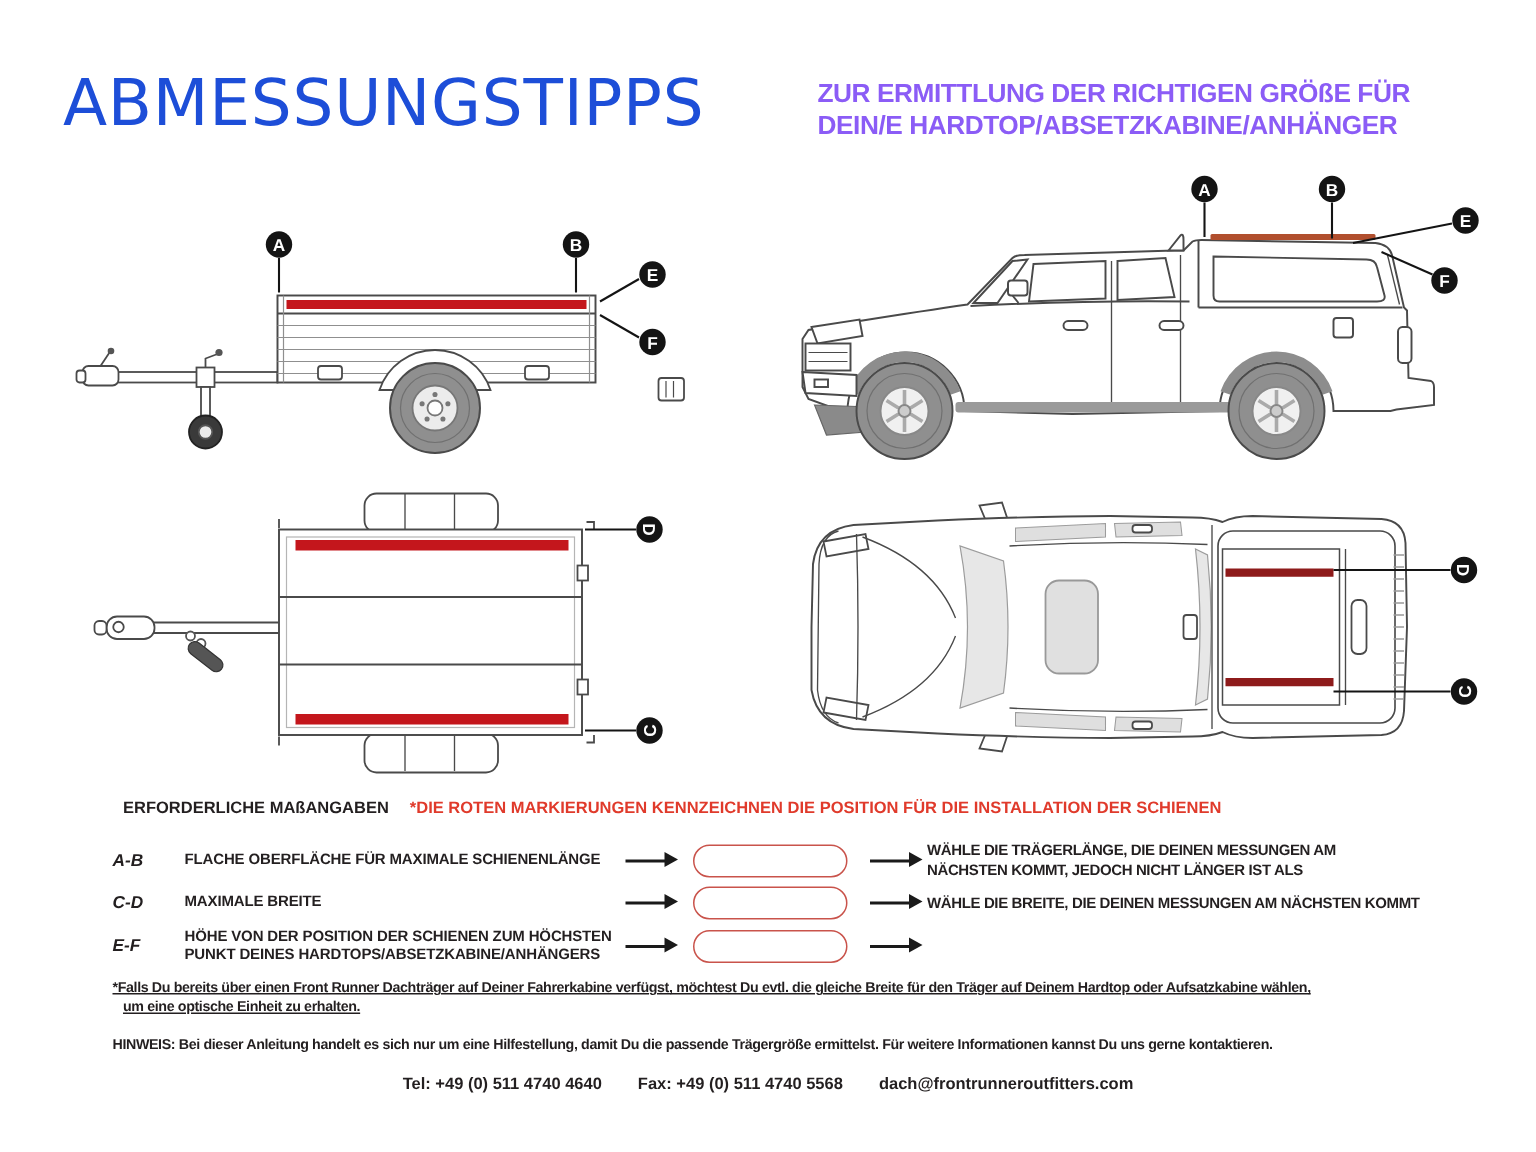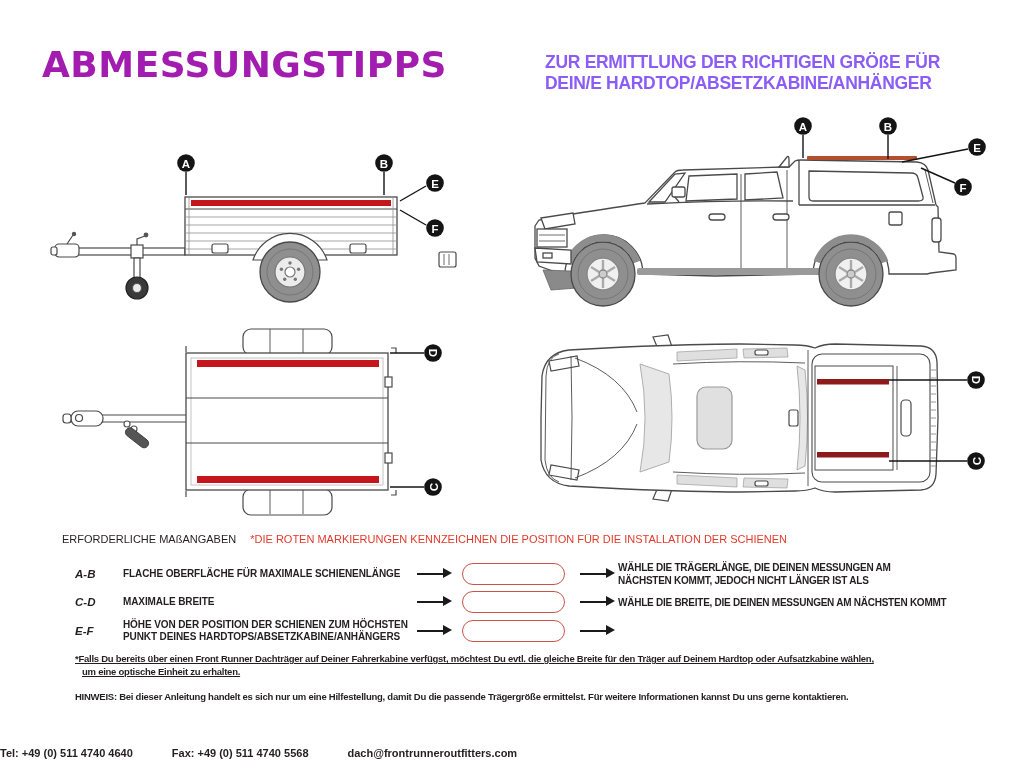--- a/index.html
+++ b/index.html
@@ -1,34 +1,34 @@
 <!DOCTYPE html>
 <html style="--rail-red: #c4161c; --bed-red: #8e1b1b; --canopy-red: #b14f2e; --note-red: #e03a2b; --pill-red: #c9534b; --ink: #231f20;"><head>
 <meta charset="utf-8">
 <style>
   html,body { margin:0; padding:0; background:#ffffff; }
   .canvas { position:relative; width:1024px; height:768px; background:#fff; overflow:hidden;
             font-family:"Liberation Sans", sans-serif; color:#231f20; }
 
   .title { position:absolute; left:42px; top:44px; font-family:"DejaVu Sans", sans-serif;
-           font-weight:bold; font-size:36px; letter-spacing:0.5px; color:#a21caf; }
+           font-weight:normal; font-size:43px; letter-spacing:0.5px; color:#1d4ed8; }
 
   .subtitle { position:absolute; left:545px; top:52px; font-weight:700; font-size:17.5px;
               line-height:21px; letter-spacing:-0.3px; white-space:pre-line; color:#8b5cf6; }
 
   .diagram { position:absolute; }
   .d-trailer-side { left:45px;  top:135px; }
   .d-truck-side   { left:525px; top:108px; }
   .d-trailer-top  { left:45px;  top:318px; }
   .d-truck-top    { left:525px; top:330px; }
 
   svg text.mk { font-family:"Liberation Sans",sans-serif; font-weight:700; font-size:11.5px;
                 fill:#ffffff; text-anchor:middle; }
 
-  .m-heading { position:absolute; left:62px; top:533px; font-size:11px; font-weight:400; }
+  .m-heading { position:absolute; left:82px; top:533px; font-size:11px; font-weight:700; }
   .m-heading .red { color:var(--note-red,#e03a2b); margin-left:14px; }
 
   .m-row { position:absolute; left:75px; display:flex; align-items:center; height:32px; }
   .row-ab { top:558px; } .row-cd { top:586px; } .row-ef { top:615px; }
   .m-range { width:48px; font-size:11.5px; font-weight:700; flex:none;font-style:italic; }
   .m-desc  { width:294px; font-size:10px; font-weight:700; line-height:12.5px;
              letter-spacing:-0.1px; white-space:pre-line; flex:none; }
   .arrow { width:27px; height:2.4px; background:#1a1a1a; position:relative; flex:none; }
   .arrow::after { content:""; position:absolute; right:-8px; top:-4.4px;
                   border-left:9px solid #1a1a1a; border-top:5.5px solid transparent;
@@ -38,22 +38,22 @@
   .pill { width:101px; height:20px; border:1.6px solid var(--pill-red,#c9534b);
           border-radius:11px; background:#fff; flex:none; }
   .m-instr { width:345px; font-size:10px; font-weight:700; line-height:13px;
              letter-spacing:-0.25px; white-space:pre-line; }
 
   .footnote1 { position:absolute; left:75px; top:652px; width:930px; font-size:9.5px;
                font-weight:700; line-height:13px; letter-spacing:-0.25px; white-space:pre-line;
                padding-left:7px; text-indent:-7px;text-decoration:underline; }
   .hint { position:absolute; left:75px; top:691px; width:930px; font-size:9.5px;
           font-weight:700; letter-spacing:-0.25px; }
-  .contact { position:absolute; left:0; right:0; top:747px; display:flex;
-             justify-content:flex-start; gap:39px; font-size:11px; font-weight:700; }
+  .contact { position:absolute; left:0; right:0; top:717px; display:flex;
+             justify-content:center; gap:24px; font-size:11px; font-weight:700; }
 </style>
 </head>
 <body>
 
 <div class="canvas">
 
   <div class="title">ABMESSUNGSTIPPS</div>
   <div class="subtitle">ZUR ERMITTLUNG DER RICHTIGEN GRÖßE FÜR
 DEIN/E HARDTOP/ABSETZKABINE/ANHÄNGER</div>
 

